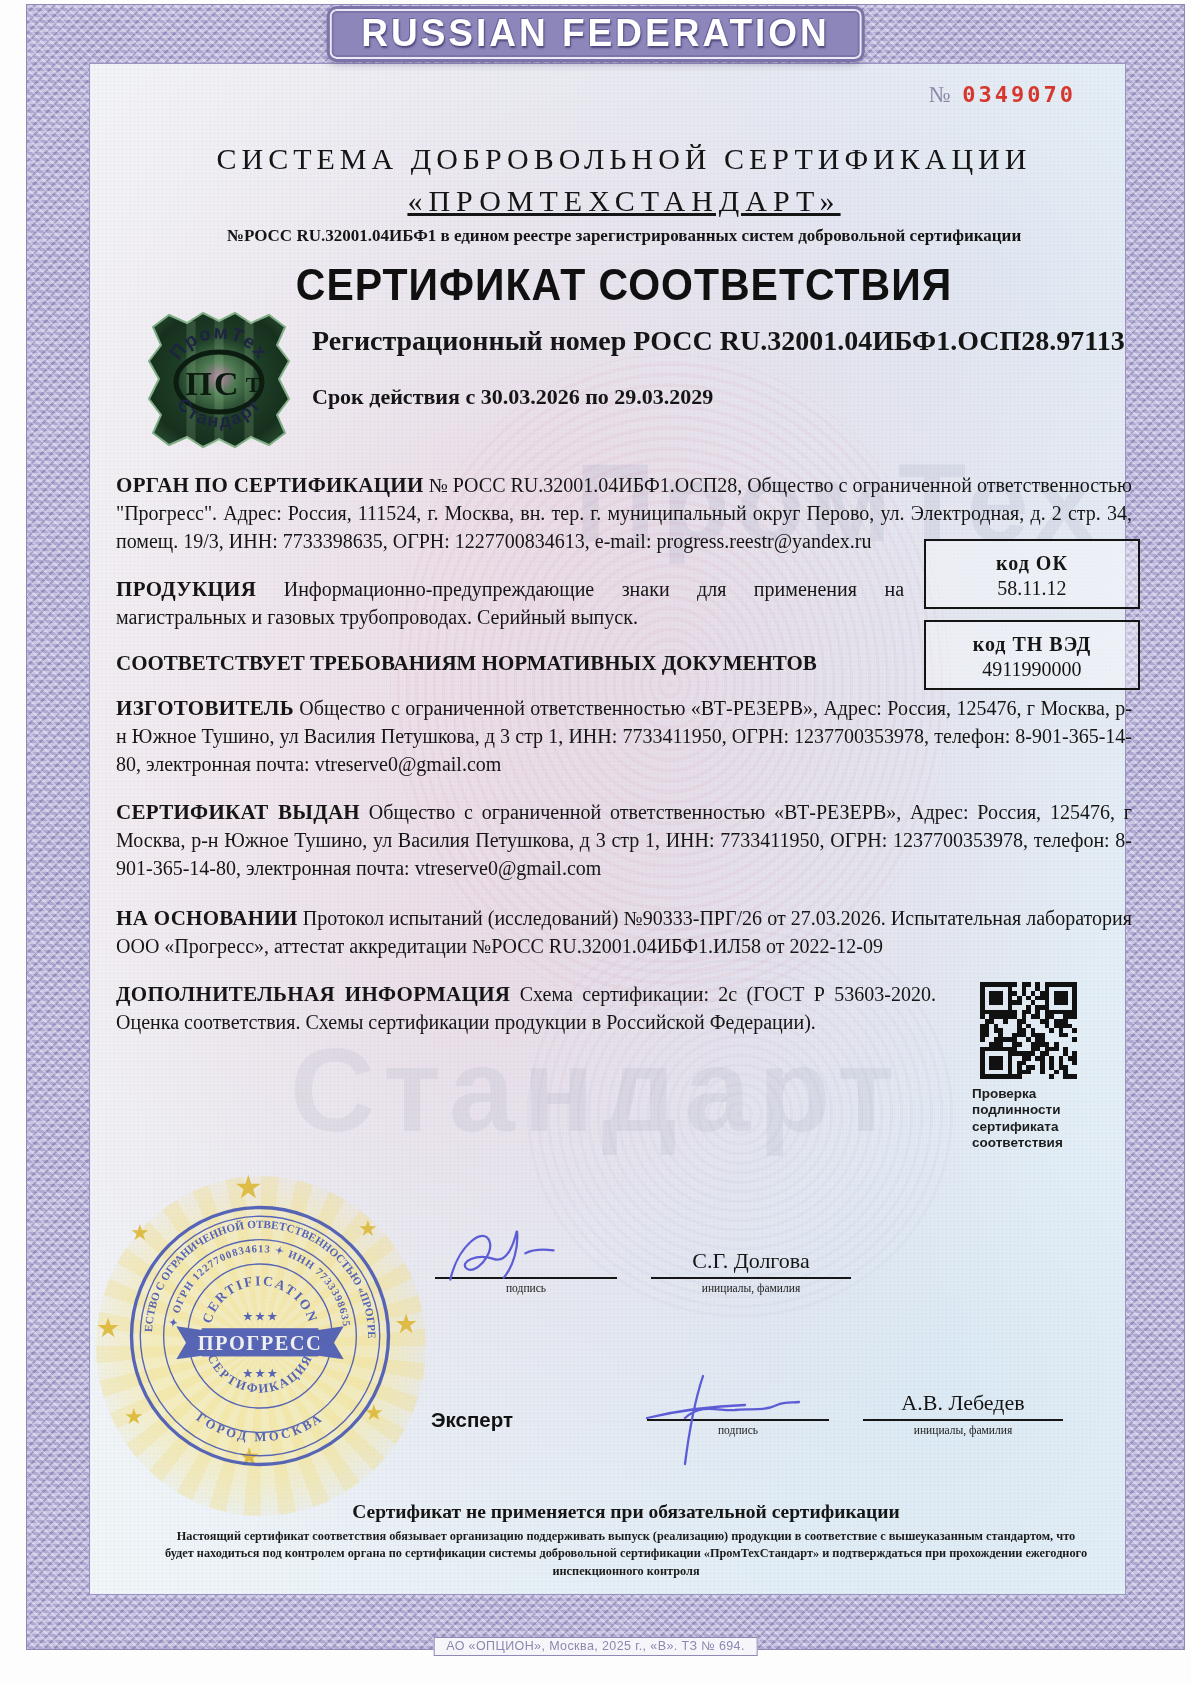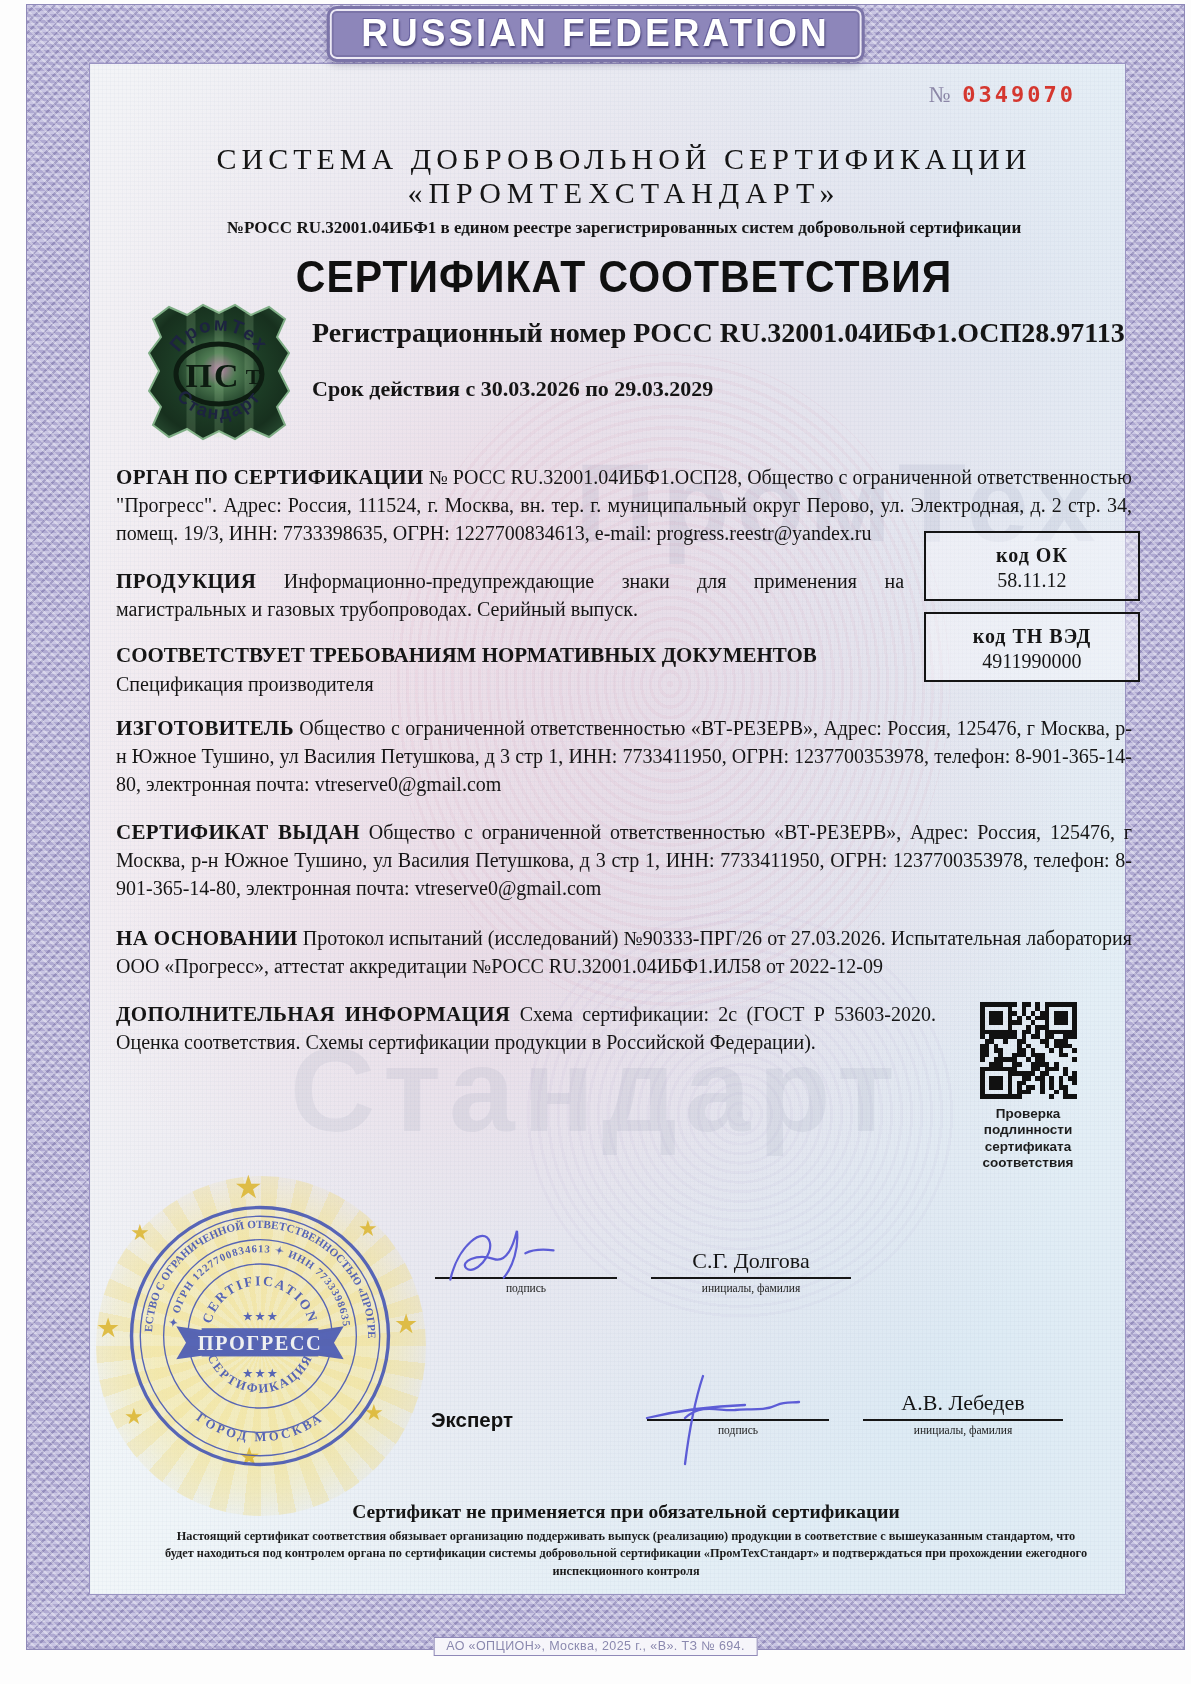--- a/index.html
+++ b/index.html
@@ -38,41 +38,41 @@
   .banner-text{display:block;font-family:"Liberation Sans",sans-serif;font-weight:bold;font-size:37px;
     letter-spacing:3px;color:#ffffff;transform:scaleY(1.06);
     text-shadow:1px 2px 2px #4a4478,-1px -1px 0 #6a63a0;}
 
   
   .content{position:absolute;left:88px;top:64px;width:1016px;height:1526px;padding:0 32px 0 28px;z-index:4;}
   .serial{text-align:right;margin:18px 56px 0 0;font-size:23px;letter-spacing:3px;}
   .serial .no{color:#8b86a6;}
   .serial .digits{color:#d5372f;font-weight:bold;font-family:"DejaVu Sans Mono",monospace;font-size:22px;}
   .sys1{margin-top:34px;text-align:center;font-size:30px;letter-spacing:5px;}
-  .sys2{margin-top:0;text-align:center;font-size:30px;letter-spacing:6px;}
+  .sys2{margin-top:8px;text-align:center;font-size:30px;letter-spacing:6px;text-decoration:underline;}
   .registry{margin-top:8px;text-align:center;font-weight:bold;font-size:17px;}
   .cert-title{margin-top:16px;text-align:center;font-family:"Liberation Sans",sans-serif;font-weight:bold;
     font-size:41px;transform:scaleY(1.07);letter-spacing:1px;color:#101010;}
   .holo-block{position:relative;height:146px;margin-top:4px;}
   .holo{position:absolute;left:22px;top:-8px;}
   .reg-line{margin-left:196px;padding-top:12px;font-weight:bold;font-size:28px;}
   .validity-line{margin-left:196px;margin-top:27px;font-weight:bold;font-size:22px;}
   .para{font-size:20px;line-height:28px;text-align:justify;margin-top:12px;}
   .para b{font-size:21px;letter-spacing:.3px;}
   .product{position:relative;padding-right:228px;margin-top:12px;}
   .codes{position:absolute;right:-8px;top:-36px;width:216px;}
   .codebox{border:2px solid #141414;text-align:center;padding:11px 2px 7px;background:rgba(252,253,255,.38);}
   .codebox + .codebox{margin-top:11px;}
   .cb-label{font-weight:bold;font-size:20px;letter-spacing:1px;}
   .cb-value{font-size:20px;margin-top:2px;}
   .conf{margin-top:14px;padding-right:228px;}
   .conf b{font-size:21px;}
   .conf-text{font-size:20px;margin-top:5px;}
   .additional{position:relative;padding-right:196px;min-height:150px;}
-  .qr-block{position:absolute;right:48px;top:2px;width:112px;text-align:center;}
+  .qr-block{position:absolute;right:48px;top:2px;width:112px;text-align:left;}
   .qr-block svg{width:97px;height:97px;display:block;margin:0 auto;}
   .qr-caption{font-family:"Liberation Sans",sans-serif;font-weight:bold;font-size:13.5px;line-height:1.22;margin-top:7px;color:#1c1c1c;}
 
   
   .sig-area{position:absolute;left:28px;right:32px;top:1168px;height:266px;}
   .sig-row{position:absolute;left:315px;right:0;display:flex;align-items:flex-end;}
   .row1{top:16px;} .row2{top:158px;}
   .sig-label{flex:0 0 212px;font-family:"Liberation Sans",sans-serif;font-weight:bold;font-size:20.5px;
     line-height:1.35;padding-bottom:2px;color:#111;}
   .sig-field{flex:0 0 182px;position:relative;margin-left:4px;}
@@ -178,21 +178,20 @@
         </div>
         <div class="codebox">
           <div class="cb-label">код ТН ВЭД</div>
           <div class="cb-value">4911990000</div>
         </div>
       </div>
     </div>
 
     <div class="conf">
       <b>СООТВЕТСТВУЕТ ТРЕБОВАНИЯМ НОРМАТИВНЫХ ДОКУМЕНТОВ</b>
-      <div class="conf-text">Спецификация производителя</div>
     </div>
 
     <p class="para" style="margin-top:18px"><b>ИЗГОТОВИТЕЛЬ</b> <span>Общество с ограниченной ответственностью «ВТ-РЕЗЕРВ», Адрес: Россия, 125476, г Москва, р-н Южное Тушино, ул Василия Петушкова, д 3 стр 1, ИНН: 7733411950, ОГРН: 1237700353978, телефон: 8-901-365-14-80, электронная почта: vtreserve0@gmail.com</span></p>
 
     <p class="para" style="margin-top:12px"><b>СЕРТИФИКАТ ВЫДАН</b> <span>Общество с ограниченной ответственностью «ВТ-РЕЗЕРВ», Адрес: Россия, 125476, г Москва, р-н Южное Тушино, ул Василия Петушкова, д 3 стр 1, ИНН: 7733411950, ОГРН: 1237700353978, телефон: 8-901-365-14-80, электронная почта: vtreserve0@gmail.com</span></p>
 
     <p class="para" style="margin-top:22px"><b>НА ОСНОВАНИИ</b> <span>Протокол испытаний (исследований) №90333-ПРГ/26 от 27.03.2026. Испытательная лаборатория ООО «Прогресс», аттестат аккредитации №РОСС RU.32001.04ИБФ1.ИЛ58 от 2022-12-09</span></p>
 
     <div class="additional">
       <p class="para" style="margin-top:20px"><b>ДОПОЛНИТЕЛЬНАЯ ИНФОРМАЦИЯ</b> <span>Схема сертификации: 2с (ГОСТ Р 53603-2020. Оценка соответствия. Схемы сертификации продукции в Российской Федерации).</span></p>

